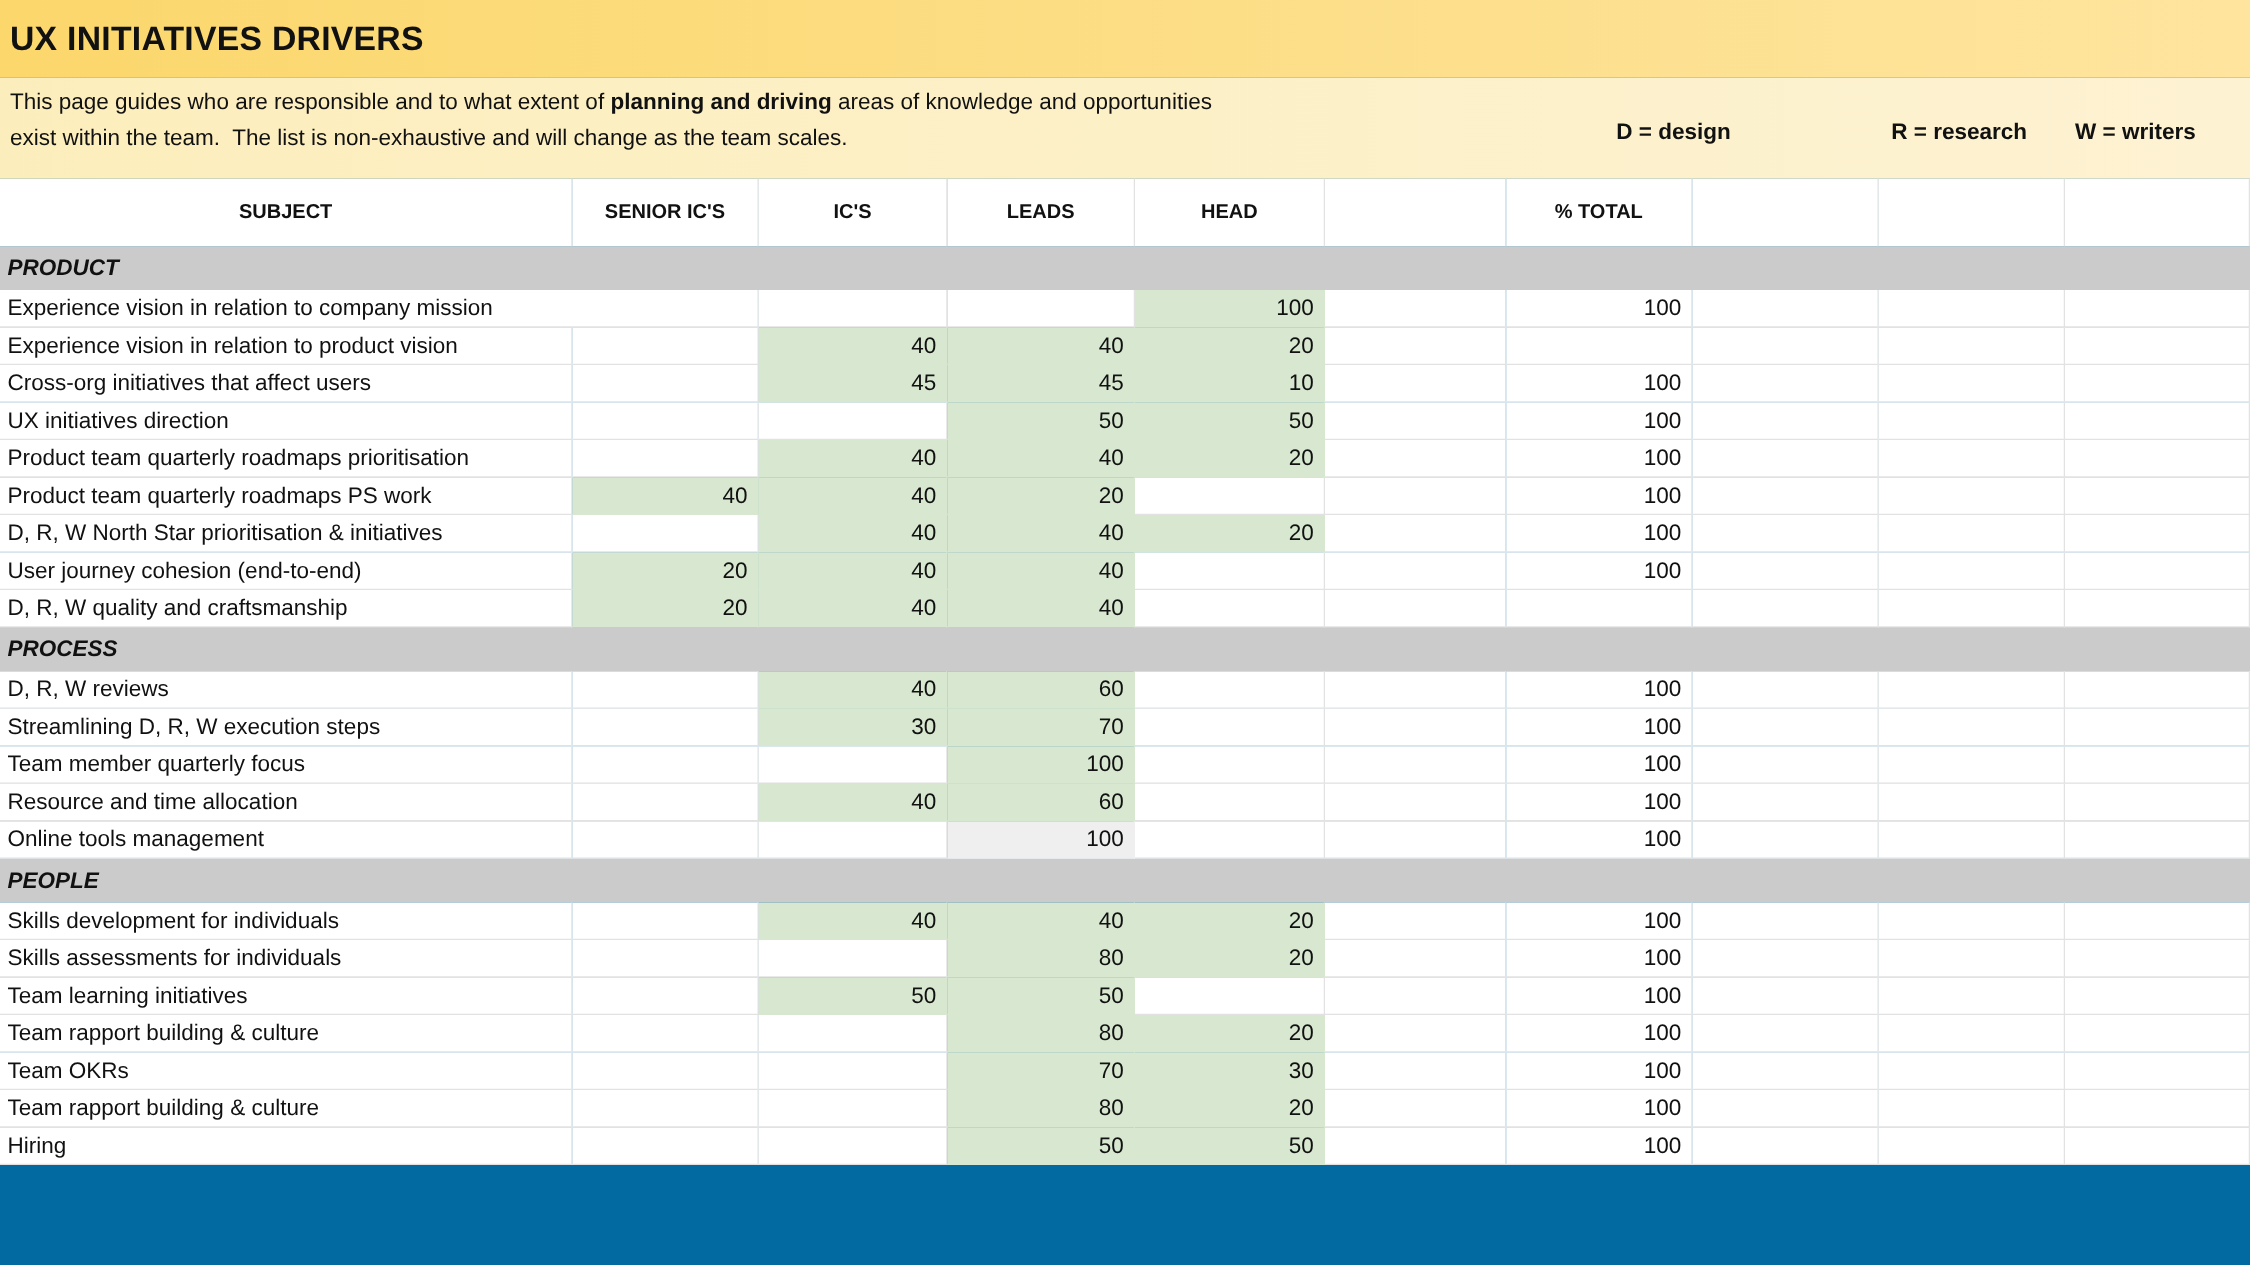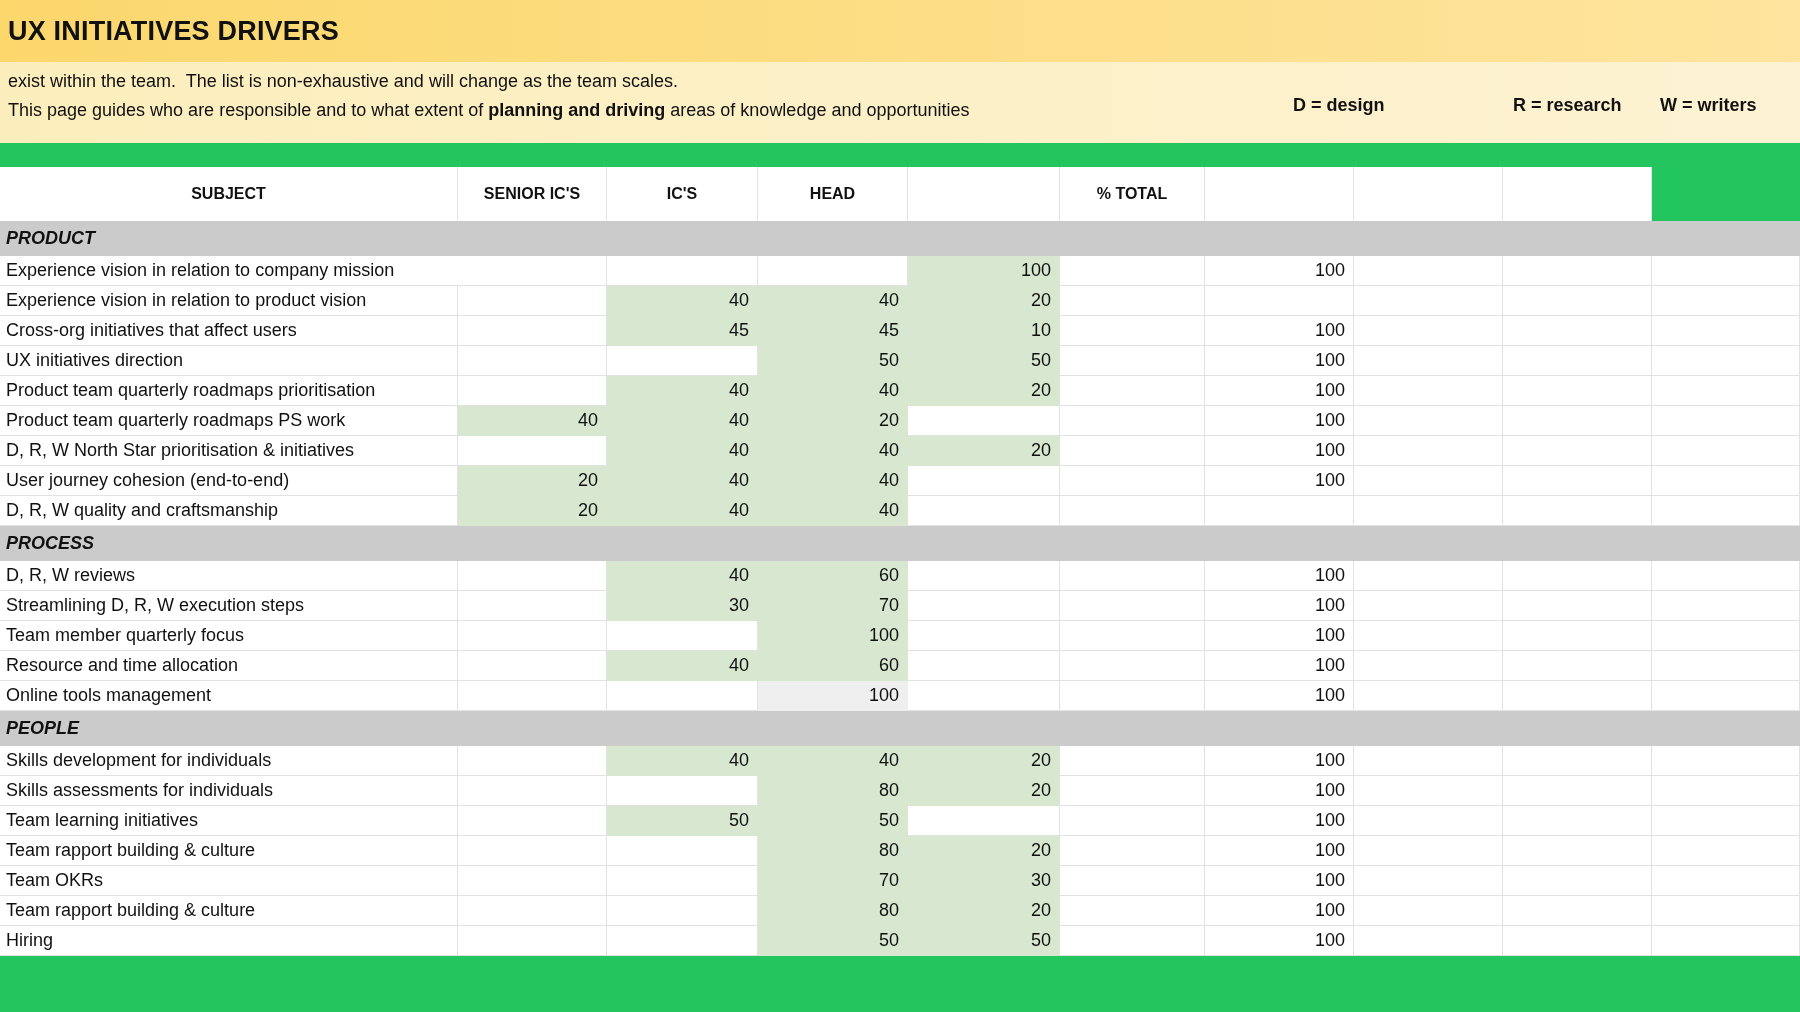--- a/index.html
+++ b/index.html
@@ -1,21 +1,21 @@
 <!DOCTYPE html>
 <html style="--title-yellow-left: #fbd76c; --title-yellow-right: #fee49e; --desc-yellow-left: #fceebc; --desc-yellow-right: #fdf2d2; --band-gray: #cbcbcb; --cell-green: #d8e8d0; --cell-gray: #efefef; --gridline: #e2e2e2;"><head>
 <meta charset="utf-8">
 <style>
   html, body { margin: 0; padding: 0; background: #fff; }
   .screen {
     position: relative;
     width: 1800px;
     height: 1012px;
     overflow: hidden;
-    background: #22c55e;
+    background: #0369a1;
     font-family: "Liberation Sans", sans-serif;
     color: #111;
   }
   
   .title-bar {
     height: 62px;
     background: linear-gradient(90deg, var(--title-yellow-left) 0%, var(--title-yellow-right) 100%);
     display: flex;
     align-items: center;
     padding-left: 8px;
@@ -41,21 +41,21 @@
     font-weight: bold;
     font-size: 18px;
     white-space: nowrap;
   }
   
   .sheet { --cols: 458px 149px 151px 150px 152px 145px 149px 149px 149px 148px; }
   .hdr-row, .row {
     display: grid;
     grid-template-columns: var(--cols);
   }
-  .hdr-row { height: 54px; margin-top: 24px; }
+  .hdr-row { height: 54px; }
   .hdr-row .hc {
     box-sizing: border-box;
     border-right: 1px solid var(--gridline);
     display: flex;
     align-items: center;
     justify-content: center;
     font-weight: bold;
     font-size: 16px;
     background: #fff;
     overflow: hidden;
@@ -92,32 +92,33 @@
 </head>
 <body>
 
 <div class="screen">
 
   <div class="title-bar">
     <span class="title">UX INITIATIVES DRIVERS</span>
   </div>
 
   <div class="desc-bar">
+    <div><span>This page guides who are responsible and to what extent of </span><b>planning and driving</b><span> areas of knowledge and opportunities</span></div>
     <div>exist within the team.&nbsp; The list is non-exhaustive and will change as the team scales.</div>
-    <div><span>This page guides who are responsible and to what extent of </span><b>planning and driving</b><span> areas of knowledge and opportunities</span></div>
     <span class="legend-item" style="left:1293px">D = design</span>
     <span class="legend-item" style="left:1513px">R = research</span>
     <span class="legend-item" style="left:1660px">W = writers</span>
   </div>
 
   <div class="sheet">
     <div class="hdr-row">
       <div class="hc">SUBJECT</div>
       <div class="hc">SENIOR IC'S</div>
       <div class="hc">IC'S</div>
+      <div class="hc">LEADS</div>
       <div class="hc">HEAD</div>
       <div class="hc"></div>
       <div class="hc">% TOTAL</div>
       <div class="hc"></div>
       <div class="hc"></div>
       <div class="hc"></div>
     </div>
     <div id="table-body">
         <div class="band">PRODUCT</div>
         <div class="row">

